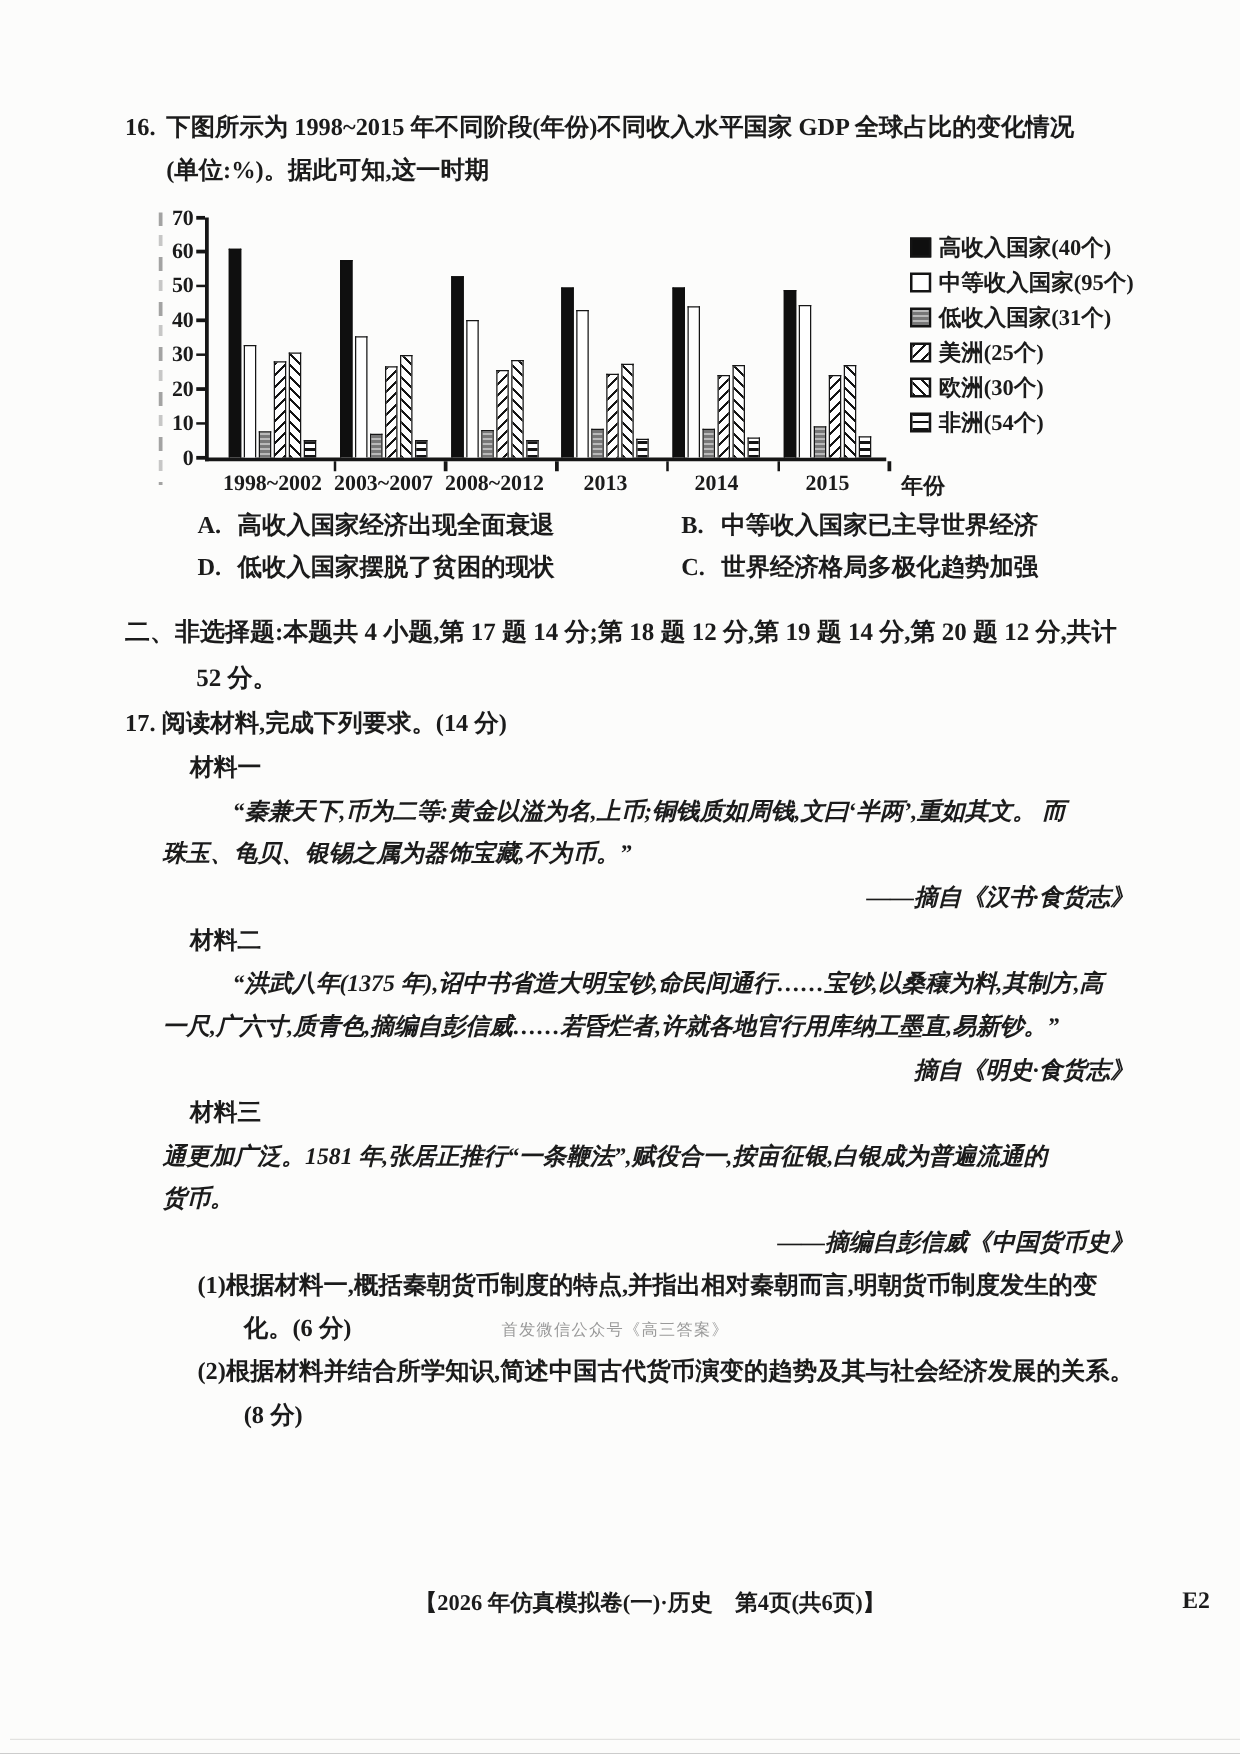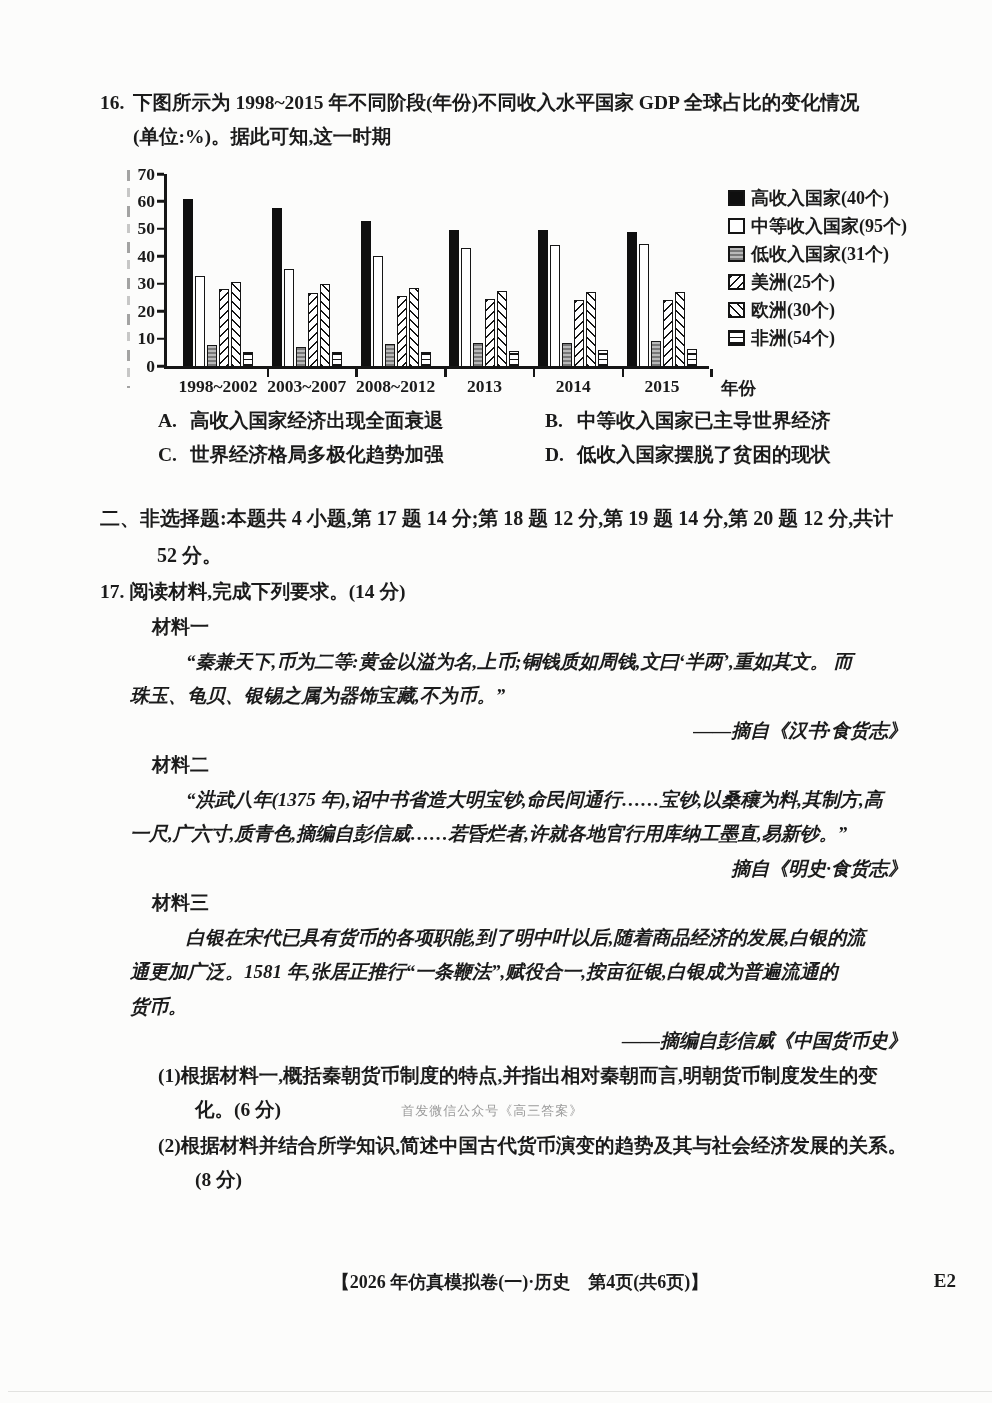--- a/index.html
+++ b/index.html
@@ -61,21 +61,21 @@
   .legend-row { display:flex; align-items:center; gap:6px; height:23px; }
   .legend-swatch { width:17px; height:16px; border:2.2px solid #141414; box-sizing:border-box; flex:none; background:#fff; }
   .legend-label { font-size:18px; font-weight:700; white-space:nowrap; }
 
   
   .options { margin-top:2px; margin-left:58px; display:grid; grid-template-columns:387px 1fr; }
   .option { font-size:19.5px; font-weight:600; line-height:34px; white-space:nowrap; }
   .opt-label { display:inline-block; width:32px; }
 
   
-  .section-header { margin-top:28px; font-size:20px; font-weight:800; }
+  .section-header { margin-top:16px; font-size:20px; font-weight:800; }
   .section-header .line { line-height:37px; white-space:nowrap; }
   .section-header .line.cont { padding-left:57px; }
   .q17-intro { font-size:19.5px; font-weight:600; line-height:36px; white-space:nowrap; }
 
   
   .mat-title { padding-left:52px; font-size:19px; font-weight:800; line-height:34.5px; }
   .mat-line { padding-left:30px; font-size:19px; font-weight:600; font-style:italic; line-height:34.5px; white-space:nowrap; }
   .mat-line.first { text-indent:56px; }
   .mat-source { text-align:right; padding-right:25px; font-size:19px; font-weight:600; font-style:italic; line-height:34.5px; white-space:nowrap; }
 
@@ -86,21 +86,21 @@
   .watermark {
     display:inline-block; margin-left:120px; vertical-align:1px;
     color:#9a9a9a; font-size:13px; font-weight:400; font-style:normal; letter-spacing:1px;
   }
 
   
   .footer-center {
     position:absolute; left:0; width:100%; top:1270px; text-align:center;
     font-size:18px; font-weight:700; white-space:nowrap;
   }
-  .footer-code { position:absolute; right:84px; top:1270px; font-size:19px; font-weight:600; }
+  .footer-code { position:absolute; right:72px; top:1270px; font-size:19px; font-weight:600; }
 
   
   .artifact-vline {
     position:absolute; left:127px; top:170px; width:2.5px; height:218px; opacity:.55;
     background:repeating-linear-gradient(180deg,#5a5a5a 0 11px,transparent 11px 18px,#9b9b9b 18px 27px,transparent 27px 36px);
   }
   .artifact-bottomline { position:absolute; left:8px; right:34px; bottom:11px; height:1px; background:#e2e2e0; }
 </style>
 </head>
 <body>
@@ -233,22 +233,22 @@
             <div class="legend-row">
               <span class="legend-swatch sty-hatch-horizontal"></span>
               <span class="legend-label">非洲(54个)</span>
             </div>
           </div>
       </div>
 
       <div class="options">
         <div class="option"><span class="opt-label">A.</span><span>高收入国家经济出现全面衰退</span></div>
         <div class="option"><span class="opt-label">B.</span><span>中等收入国家已主导世界经济</span></div>
+        <div class="option"><span class="opt-label">D.</span><span>低收入国家摆脱了贫困的现状</span></div>
         <div class="option"><span class="opt-label">C.</span><span>世界经济格局多极化趋势加强</span></div>
-        <div class="option"><span class="opt-label">D.</span><span>低收入国家摆脱了贫困的现状</span></div>
       </div>
     </div>
 
     <div class="section-header">
       <div class="line">二、非选择题:本题共 4 小题,第 17 题 14 分;第 18 题 12 分,第 19 题 14 分,第 20 题 12 分,共计</div>
       <div class="line cont">52 分。</div>
     </div>
 
     <div>
       <div class="q17-intro">17. 阅读材料,完成下列要求。(14 分)</div>
@@ -262,21 +262,20 @@
 
       <div>
         <div class="mat-title">材料二</div>
         <div class="mat-line first">“洪武八年(1375 年),诏中书省造大明宝钞,命民间通行……宝钞,以桑穰为料,其制方,高</div>
         <div class="mat-line">一尺,广六寸,质青色,摘编自彭信威……若昏烂者,许就各地官行用库纳工墨直,易新钞。”</div>
         <div class="mat-source">摘自《明史·食货志》</div>
       </div>
 
       <div>
         <div class="mat-title">材料三</div>
-        <div class="mat-line first">白银在宋代已具有货币的各项职能,到了明中叶以后,随着商品经济的发展,白银的流</div>
         <div class="mat-line">通更加广泛。1581 年,张居正推行“一条鞭法”,赋役合一,按亩征银,白银成为普遍流通的</div>
         <div class="mat-line">货币。</div>
         <div class="mat-source">——摘编自彭信威《中国货币史》</div>
       </div>
 
       <div class="sub-q">
         <div class="line">(1)根据材料一,概括秦朝货币制度的特点,并指出相对秦朝而言,明朝货币制度发生的变</div>
         <div class="line cont"><span>化。(6 分)</span><span class="watermark">首发微信公众号《高三答案》</span></div>
       </div>
 

